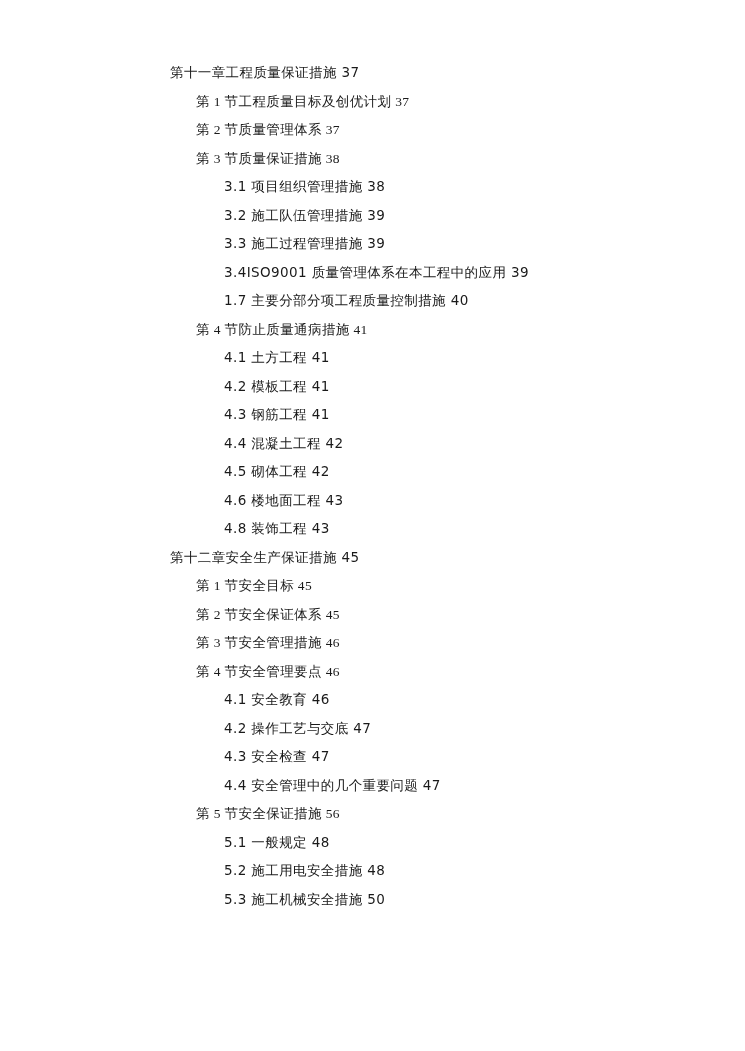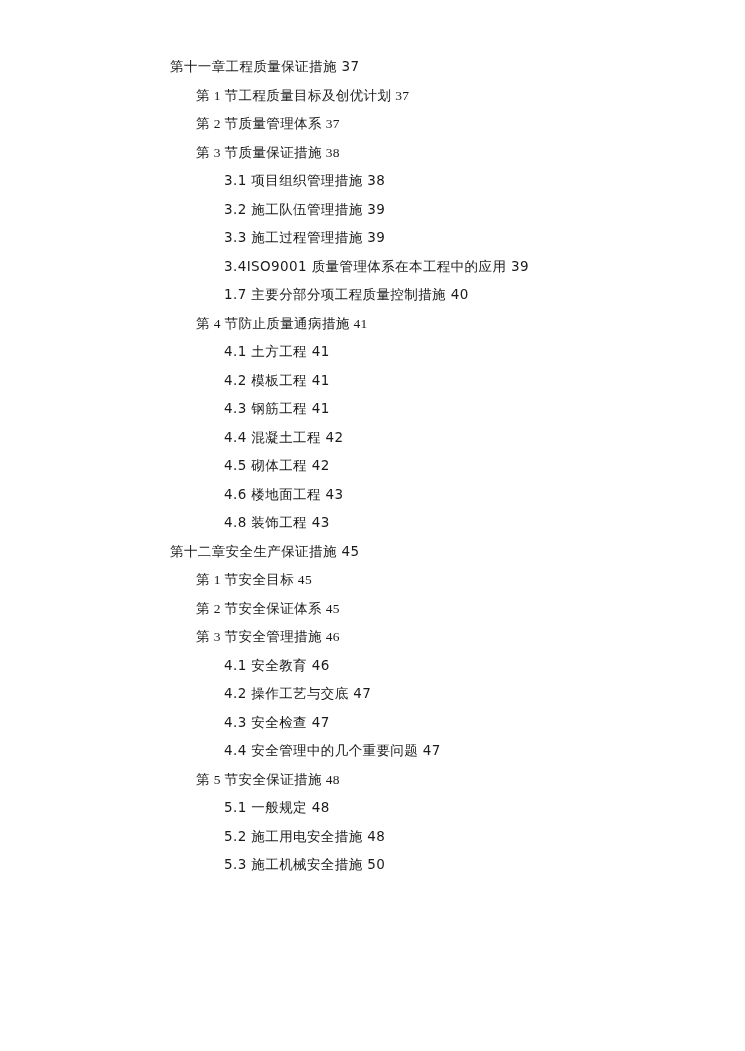--- a/index.html
+++ b/index.html
@@ -13,21 +13,21 @@
   .page {
     position: relative;
     width: 745px;
     height: 1051px;
     background: #ffffff;
     overflow: hidden;
     box-sizing: border-box;
   }
   .toc {
     position: absolute;
-    top: 60px;
+    top: 66px;
     left: 0;
     right: 0;
     padding-left: 0;
   }
   .toc-entry {
     color: #1a1a1a;
     font-size: 13.5px;
     line-height: 1.0;
     letter-spacing: 0.4px;
     white-space: nowrap;
@@ -58,22 +58,23 @@
       <div class="toc-entry lvl-3">4.2 模板工程 41</div>
       <div class="toc-entry lvl-3">4.3 钢筋工程 41</div>
       <div class="toc-entry lvl-3">4.4 混凝土工程 42</div>
       <div class="toc-entry lvl-3">4.5 砌体工程 42</div>
       <div class="toc-entry lvl-3">4.6 楼地面工程 43</div>
       <div class="toc-entry lvl-3">4.8 装饰工程 43</div>
       <div class="toc-entry lvl-1">第十二章安全生产保证措施 45</div>
       <div class="toc-entry lvl-2">第 1 节安全目标 45</div>
       <div class="toc-entry lvl-2">第 2 节安全保证体系 45</div>
       <div class="toc-entry lvl-2">第 3 节安全管理措施 46</div>
+      <div class="toc-entry lvl-2">第 4 节安全管理要点 46</div>
       <div class="toc-entry lvl-3">4.1 安全教育 46</div>
       <div class="toc-entry lvl-3">4.2 操作工艺与交底 47</div>
       <div class="toc-entry lvl-3">4.3 安全检查 47</div>
       <div class="toc-entry lvl-3">4.4 安全管理中的几个重要问题 47</div>
-      <div class="toc-entry lvl-2">第 5 节安全保证措施 48</div>
+      <div class="toc-entry lvl-2">第 5 节安全保证措施 56</div>
       <div class="toc-entry lvl-3">5.1 一般规定 48</div>
       <div class="toc-entry lvl-3">5.2 施工用电安全措施 48</div>
       <div class="toc-entry lvl-3">5.3 施工机械安全措施 50</div>
     </div>
 </div>
 
 </body></html>

